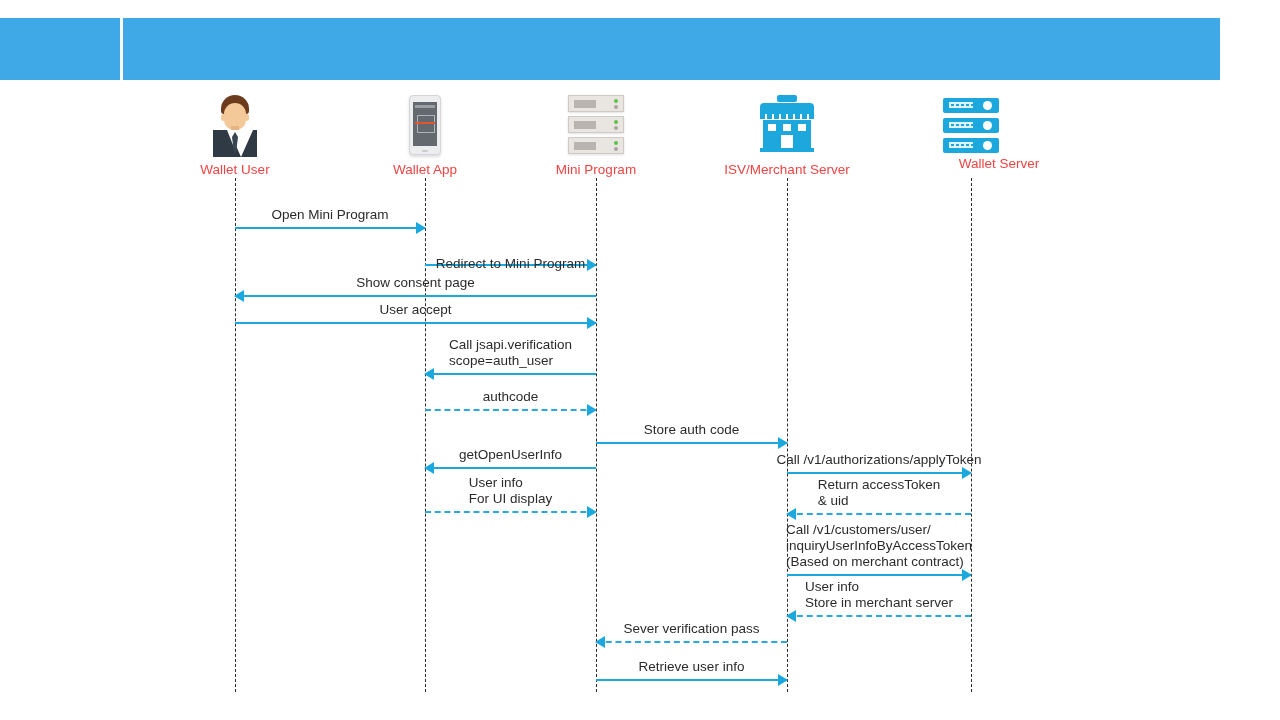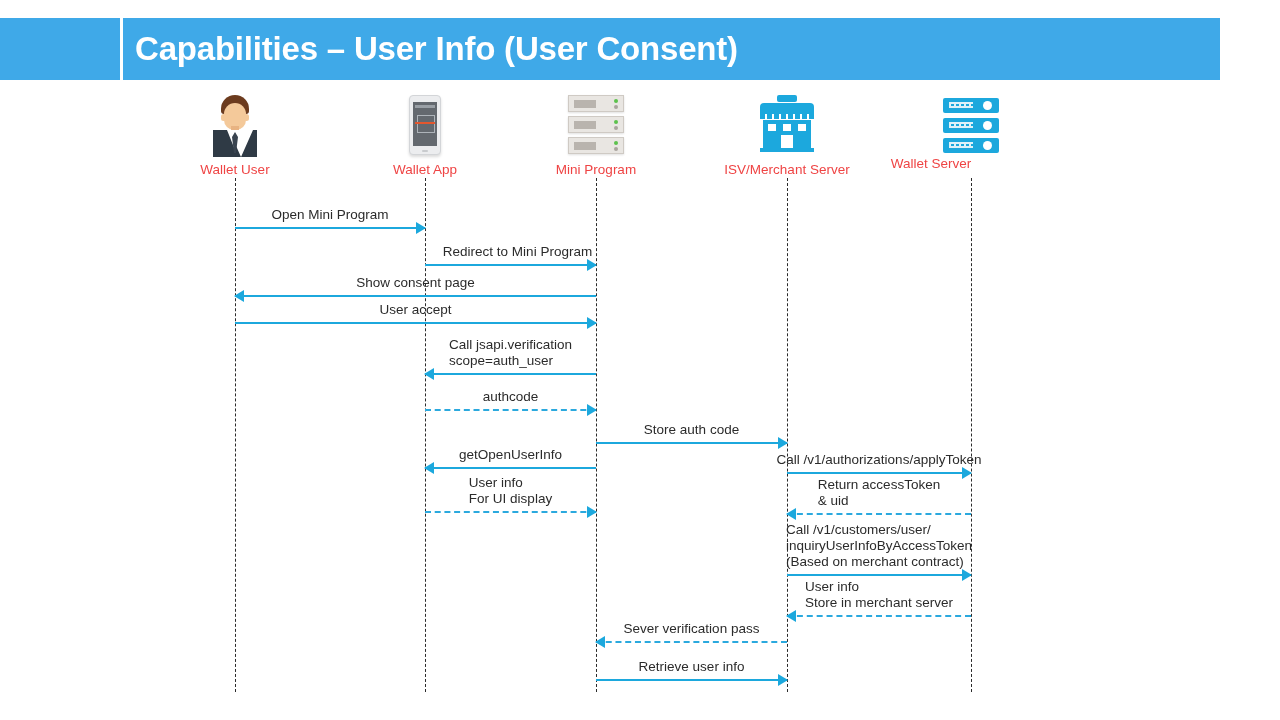--- a/index.html
+++ b/index.html
@@ -132,21 +132,20 @@
     white-space:pre;
   }
 </style>
 </head>
 <body>
 
 <div id="stage">
 
   <div class="hdr-left"></div>
   <div class="hdr-right"></div>
-  <div class="hdr-title">Capabilities – User Info (User Consent)</div>
 
   <div id="actors">
       <div class="icon-box" style="left: 235px; top: 95px;">
         <div class="person">
           <div class="hair"></div>
           <div class="ear-l"></div>
           <div class="ear-r"></div>
           <div class="face"></div>
           <div class="neck"></div>
           <div class="body"></div>
@@ -207,40 +206,40 @@
           <div class="u">
             <div class="dots"></div>
             <div class="dot"></div>
           </div>
           <div class="u">
             <div class="dots"></div>
             <div class="dot"></div>
           </div>
         </div>
       </div>
-      <div class="actor-label" style="left: 931px; top: 156px;">Wallet Server</div>
+      <div class="actor-label" style="left: 999px; top: 156px;">Wallet Server</div>
     </div>
   <div id="lifelines">
       <div class="lifeline" style="left: 235px; top: 178px; height: 514px;"></div>
       <div class="lifeline" style="left: 425px; top: 178px; height: 514px;"></div>
       <div class="lifeline" style="left: 596px; top: 178px; height: 514px;"></div>
       <div class="lifeline" style="left: 787px; top: 178px; height: 514px;"></div>
       <div class="lifeline" style="left: 971px; top: 178px; height: 514px;"></div>
     </div>
   <div id="messages">
       <div class="msg solid right" style="left: 235px; top: 227px; width: 190px;">
         <div class="line"></div>
         <div class="head"></div>
       </div>
       <div class="msg-label" style="left: 330px; top: 207px;">Open Mini Program</div>
       <div class="msg solid right" style="left: 425px; top: 264px; width: 171px;">
         <div class="line"></div>
         <div class="head"></div>
       </div>
-      <div class="msg-label" style="left: 510.5px; top: 244px; margin-left: 7px;">Redirect to Mini Program</div>
+      <div class="msg-label" style="left: 510.5px; top: 256px;">Redirect to Mini Program</div>
       <div class="msg solid left" style="left: 235px; top: 295px; width: 361px;">
         <div class="line"></div>
         <div class="head"></div>
       </div>
       <div class="msg-label" style="left: 415.5px; top: 275px;">Show consent page</div>
       <div class="msg solid right" style="left: 235px; top: 322px; width: 361px;">
         <div class="line"></div>
         <div class="head"></div>
       </div>
       <div class="msg-label" style="left: 415.5px; top: 302px;">User accept</div>

